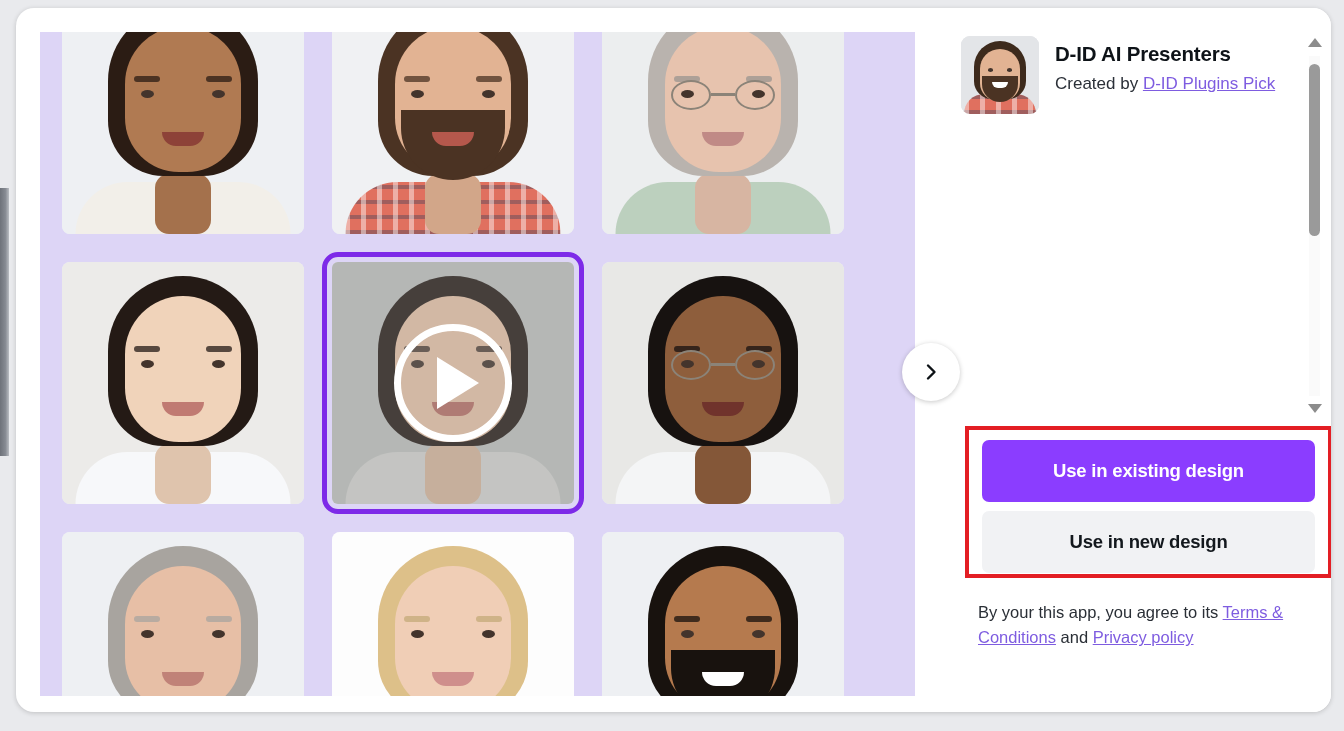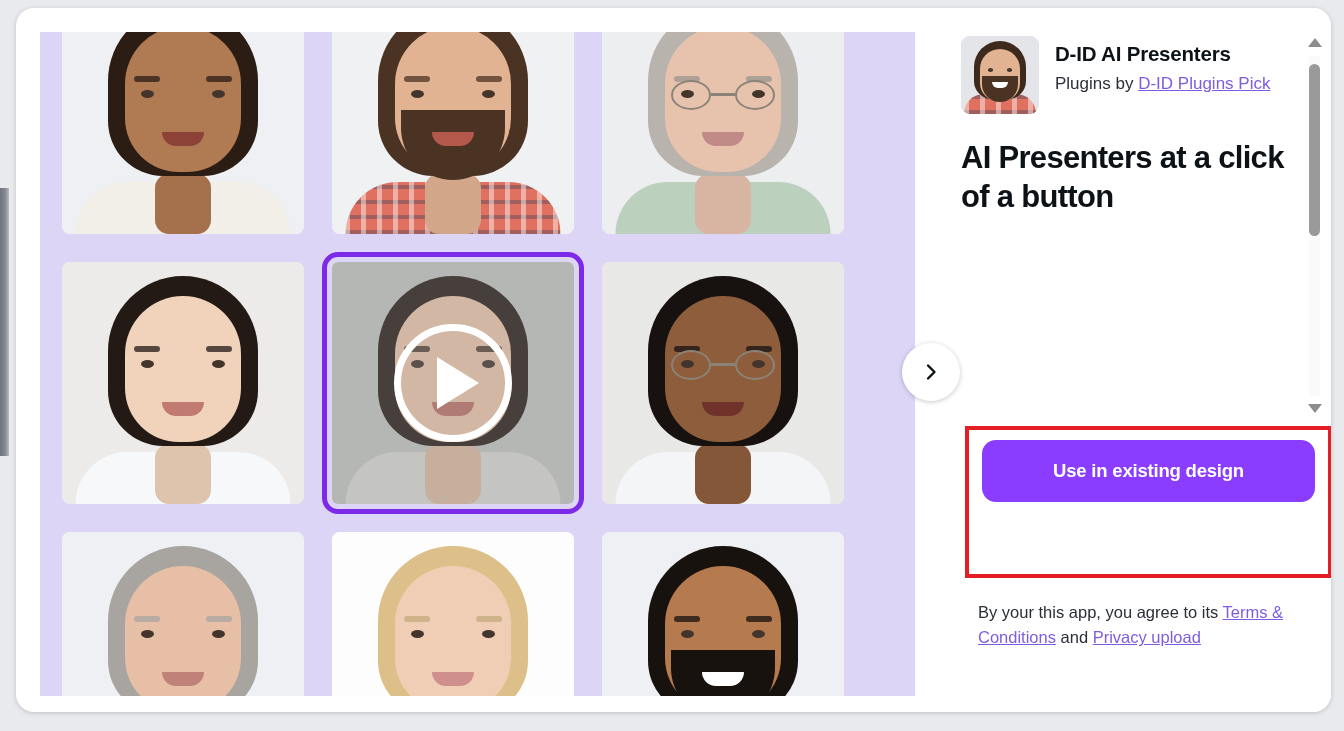--- a/index.html
+++ b/index.html
@@ -186,21 +186,21 @@
   .cta-wrap {
     position:absolute; left:949px; top:418px;
     width:367px; height:152px;
     border:4px solid #e31e24;
     padding:10px 13px;
     z-index:8;
   }
   .btn {
     display:flex; align-items:center; justify-content:center;
     width:100%; height:62px;
-    border-radius:14px;
+    border-radius:7px;
     font-size:18.5px; font-weight:bold;
     letter-spacing:-.2px;
     cursor:pointer; border:none;
     font-family:"Liberation Sans", sans-serif;
   }
   .btn-primary { background:#8b3dff; color:#ffffff; }
   .btn-secondary { background:#f1f2f4; color:#13181d; margin-top:9px; }
 
   .legal {
     position:absolute; left:962px; top:592px;
@@ -375,35 +375,35 @@
             <div class="p-hair" style="top:5px;width:52px;height:58px;background:#3d2a1c;border-radius:26px 26px 18px 18px"></div>
             <div class="p-face" style="top:13px;width:40px;height:52px;background:#e2b393;border-radius:20px 20px 18px 18px"></div>
             <div class="p-beard" style="top:40px;width:36px;height:26px;background:#4b3323;border-radius:0 0 18px 18px"></div>
             <div class="p-eye l" style="top:32px;left:27px;width:5px;height:3.5px"></div>
             <div class="p-eye r" style="top:32px;right:27px;width:5px;height:3.5px"></div>
             <div class="p-mouth" style="top:46px;width:16px;height:6px;background:#ffffff;border-radius:0 0 9px 9px"></div>
           </div>
         </div>
         <div class="app-meta">
           <div class="app-title">D-ID AI Presenters</div>
-          <div class="app-creator"><span>Plugins by </span><a>D-ID Plugins Pick</a></div>
+          <div class="app-creator"><span>Created by </span><a>D-ID Plugins Pick</a></div>
         </div>
       </div>
 
-      <div class="promo-title">AI Presenters at a click of a button</div>
 
       <div class="panel-scroll">
         <div class="sb-track"></div>
         <div class="sb-arrow-up"></div>
         <div class="sb-thumb"></div>
         <div class="sb-arrow-dn"></div>
       </div>
 
     </div>
 
     <div class="cta-wrap">
       <button class="btn btn-primary">Use in existing design</button>
+      <button class="btn btn-secondary">Use in new design</button>
     </div>
 
-    <div class="legal"><span>By your this app, you agree to its </span><a>Terms &amp; Conditions</a><span> and </span><a>Privacy upload</a></div>
+    <div class="legal"><span>By your this app, you agree to its </span><a>Terms &amp; Conditions</a><span> and </span><a>Privacy policy</a></div>
 
   </div>
 </div>
 
 </body></html>

